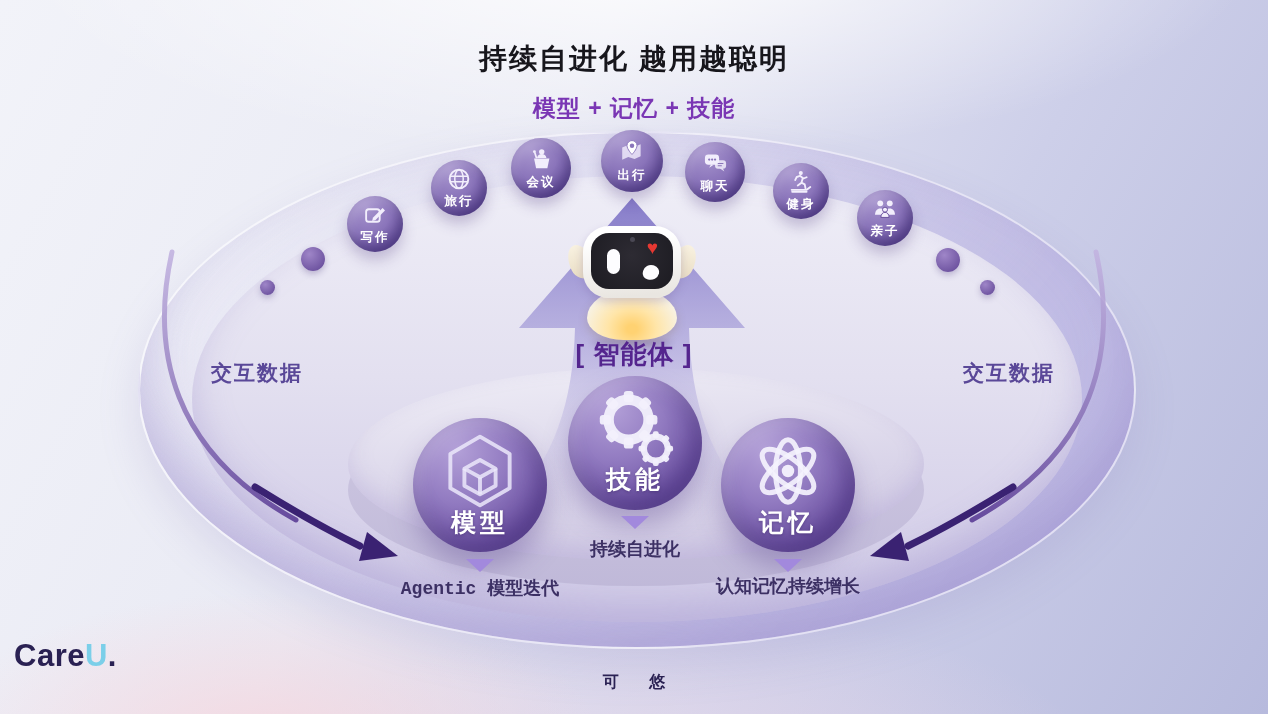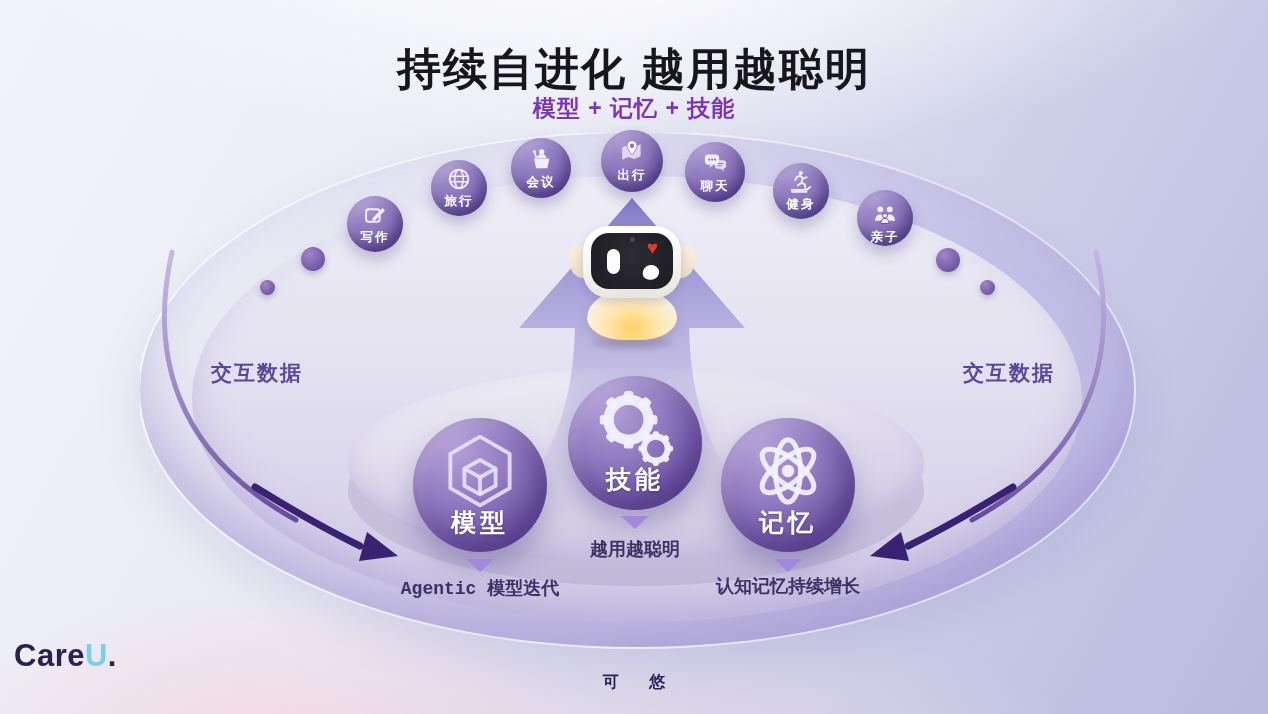--- a/index.html
+++ b/index.html
@@ -48,21 +48,21 @@
   .robot .heart{position:absolute;right:15px;top:5px;font-size:19px;line-height:19px;color:#e63832;}
   .robot .hand{position:absolute;right:14px;bottom:9px;width:16px;height:15px;background:#fdfdff;
     border-radius:55% 45% 60% 40%;transform:rotate(15deg);}
   .robot .body{position:absolute;left:20px;top:68px;width:90px;height:50px;
     background:radial-gradient(ellipse at 50% 78%, #ffd272 8%, #ffe5a8 38%, #f8f2e2 75%, #f3ecd9 100%);
     border-radius:46% 46% 42% 42% / 58% 58% 46% 46%;
     box-shadow:0 4px 10px rgba(130,108,70,.25);}
   .robot .ground{position:absolute;left:25px;top:116px;width:80px;height:10px;border-radius:50%;
     background:rgba(100,80,140,.28);filter:blur(3px);}
   
-  .title{left:0;top:40px;width:100%;text-align:center;font-size:44px;font-weight:800;color:#17161c;letter-spacing:2px;z-index:10;}
+  .title{left:0;top:40px;width:100%;text-align:center;font-size:28px;font-weight:800;color:#17161c;letter-spacing:2px;z-index:10;}
   .subtitle{left:0;top:93px;width:100%;text-align:center;font-size:23px;font-weight:700;color:#7a36b4;letter-spacing:1px;z-index:10;}
   .agent-label{left:0;top:337px;width:100%;text-align:center;font-size:26px;font-weight:800;color:#54258e;letter-spacing:1px;z-index:7;}
   .side-label{font-size:21px;color:#5a4898;letter-spacing:2px;font-weight:600;text-align:center;z-index:9;}
   .caption{font-size:18px;font-weight:700;color:#3c3064;text-align:center;z-index:8;}
   .tri{width:0;height:0;border-left:14px solid transparent;border-right:14px solid transparent;
     border-top:13px solid #a289dd;z-index:8;}
   
   .core{width:134px;height:134px;border-radius:50%;z-index:8;display:flex;flex-direction:column;
     align-items:center;justify-content:center;
     background:radial-gradient(circle at 33% 24%, #b3a0d8 0%, #927bc1 38%, #6e53a4 72%, #5b4192 100%);
@@ -134,20 +134,21 @@
         <div class="eye"></div>
         <div class="heart">♥</div>
         <div class="hand"></div>
       </div>
     </div>
   </div>
 
   <div class="abs title">持续自进化 越用越聪明</div>
   <div class="abs subtitle">模型 + 记忆 + 技能</div>
 
+  <div class="abs agent-label">[ 智能体 ]</div>
 
   <div class="abs core" style="left:568px;top:376px;">
     <svg width="80" height="76" viewBox="0 0 100 95">
       <g fill="rgba(242,240,252,.95)">
         <g transform="translate(42,36)">
           <rect x="-6" y="-36" width="12" height="14" rx="4"></rect>
           <rect x="-6" y="-36" width="12" height="14" rx="4" transform="rotate(45)"></rect>
           <rect x="-6" y="-36" width="12" height="14" rx="4" transform="rotate(90)"></rect>
           <rect x="-6" y="-36" width="12" height="14" rx="4" transform="rotate(135)"></rect>
           <rect x="-6" y="-36" width="12" height="14" rx="4" transform="rotate(180)"></rect>
@@ -190,21 +191,21 @@
         <ellipse cx="50" cy="50" rx="40" ry="16" transform="rotate(-38 50 50)"></ellipse>
         <ellipse cx="50" cy="50" rx="40" ry="16" transform="rotate(38 50 50)"></ellipse>
         <ellipse cx="50" cy="50" rx="40" ry="16" transform="rotate(90 50 50)"></ellipse>
       </g>
       <circle cx="50" cy="50" r="8" fill="rgba(244,242,253,.95)"></circle>
     </svg>
     <div class="core-label">记忆</div>
   </div>
 
   <div class="abs tri" style="left:621px;top:516px;"></div>
-  <div class="abs caption" style="left:545px;top:537px;width:180px;">越用越聪明</div>
+  <div class="abs caption" style="left:545px;top:537px;width:180px;">持续自进化</div>
   <div class="abs tri" style="left:466px;top:559px;"></div>
   <div class="abs caption" style="left:370px;top:576px;width:220px;font-family:Liberation Mono, monospace;">Agentic 模型迭代</div>
   <div class="abs tri" style="left:774px;top:559px;"></div>
   <div class="abs caption" style="left:668px;top:574px;width:240px;">认知记忆持续增长</div>
 
   <div class="abs side-label" style="left:182px;top:359px;width:150px;">交互数据</div>
   <div class="abs side-label" style="left:934px;top:359px;width:150px;">交互数据</div>
 
   <div class="abs app" style="left:347px;top:196px;width:56px;height:56px;">
     <svg width="25" height="25" viewBox="0 0 24 24">
@@ -260,21 +261,21 @@
   <div class="abs app" style="left:773px;top:163px;width:56px;height:56px;">
     <svg width="26" height="26" viewBox="0 0 24 24">
       <circle cx="11.8" cy="3.8" r="1.9" fill="#f2eefc"></circle>
       <path d="M11 6.2 l3.2 2.6 3-1.2 M13.6 8.6 l-1.2 4.2 -3.4 2.4 M12.4 12.6 l3 1.6 .8 3.8 M11 6.4 l-3 1 -1.4 2.8" stroke="#f2eefc" stroke-width="1.7" fill="none" stroke-linecap="round"></path>
       <path d="M3.4 19.2 h13.8 l3.4-2.6" stroke="#f2eefc" stroke-width="1.7" fill="none" stroke-linecap="round"></path>
       <rect x="3" y="20" width="15" height="1.9" rx=".95" fill="#f2eefc"></rect>
     </svg>
     <div class="app-label">健身</div>
   </div>
 
-  <div class="abs app" style="left:857px;top:190px;width:56px;height:56px;justify-content:flex-end;">
+  <div class="abs app" style="left:857px;top:190px;width:56px;height:56px;">
     <svg width="26" height="26" viewBox="0 0 24 24">
       <circle cx="7.6" cy="6.8" r="2.7" fill="#f2eefc"></circle>
       <circle cx="16.4" cy="6.8" r="2.7" fill="#f2eefc"></circle>
       <path d="M2.8 17.4 c0-3.6 2-5.8 4.8-5.8 2.8 0 4.8 2.2 4.8 5.8 z" fill="#f2eefc"></path>
       <path d="M11.6 17.4 c0-3.6 2-5.8 4.8-5.8 2.8 0 4.8 2.2 4.8 5.8 z" fill="#f2eefc"></path>
       <circle cx="12" cy="12.6" r="2.3" fill="#f2eefc" stroke="#6a519e" stroke-width=".9"></circle>
       <path d="M8.2 19.8 c0-2.9 1.6-4.7 3.8-4.7 2.2 0 3.8 1.8 3.8 4.7 z" fill="#f2eefc" stroke="#6a519e" stroke-width=".9"></path>
     </svg>
     <div class="app-label">亲子</div>
   </div>

